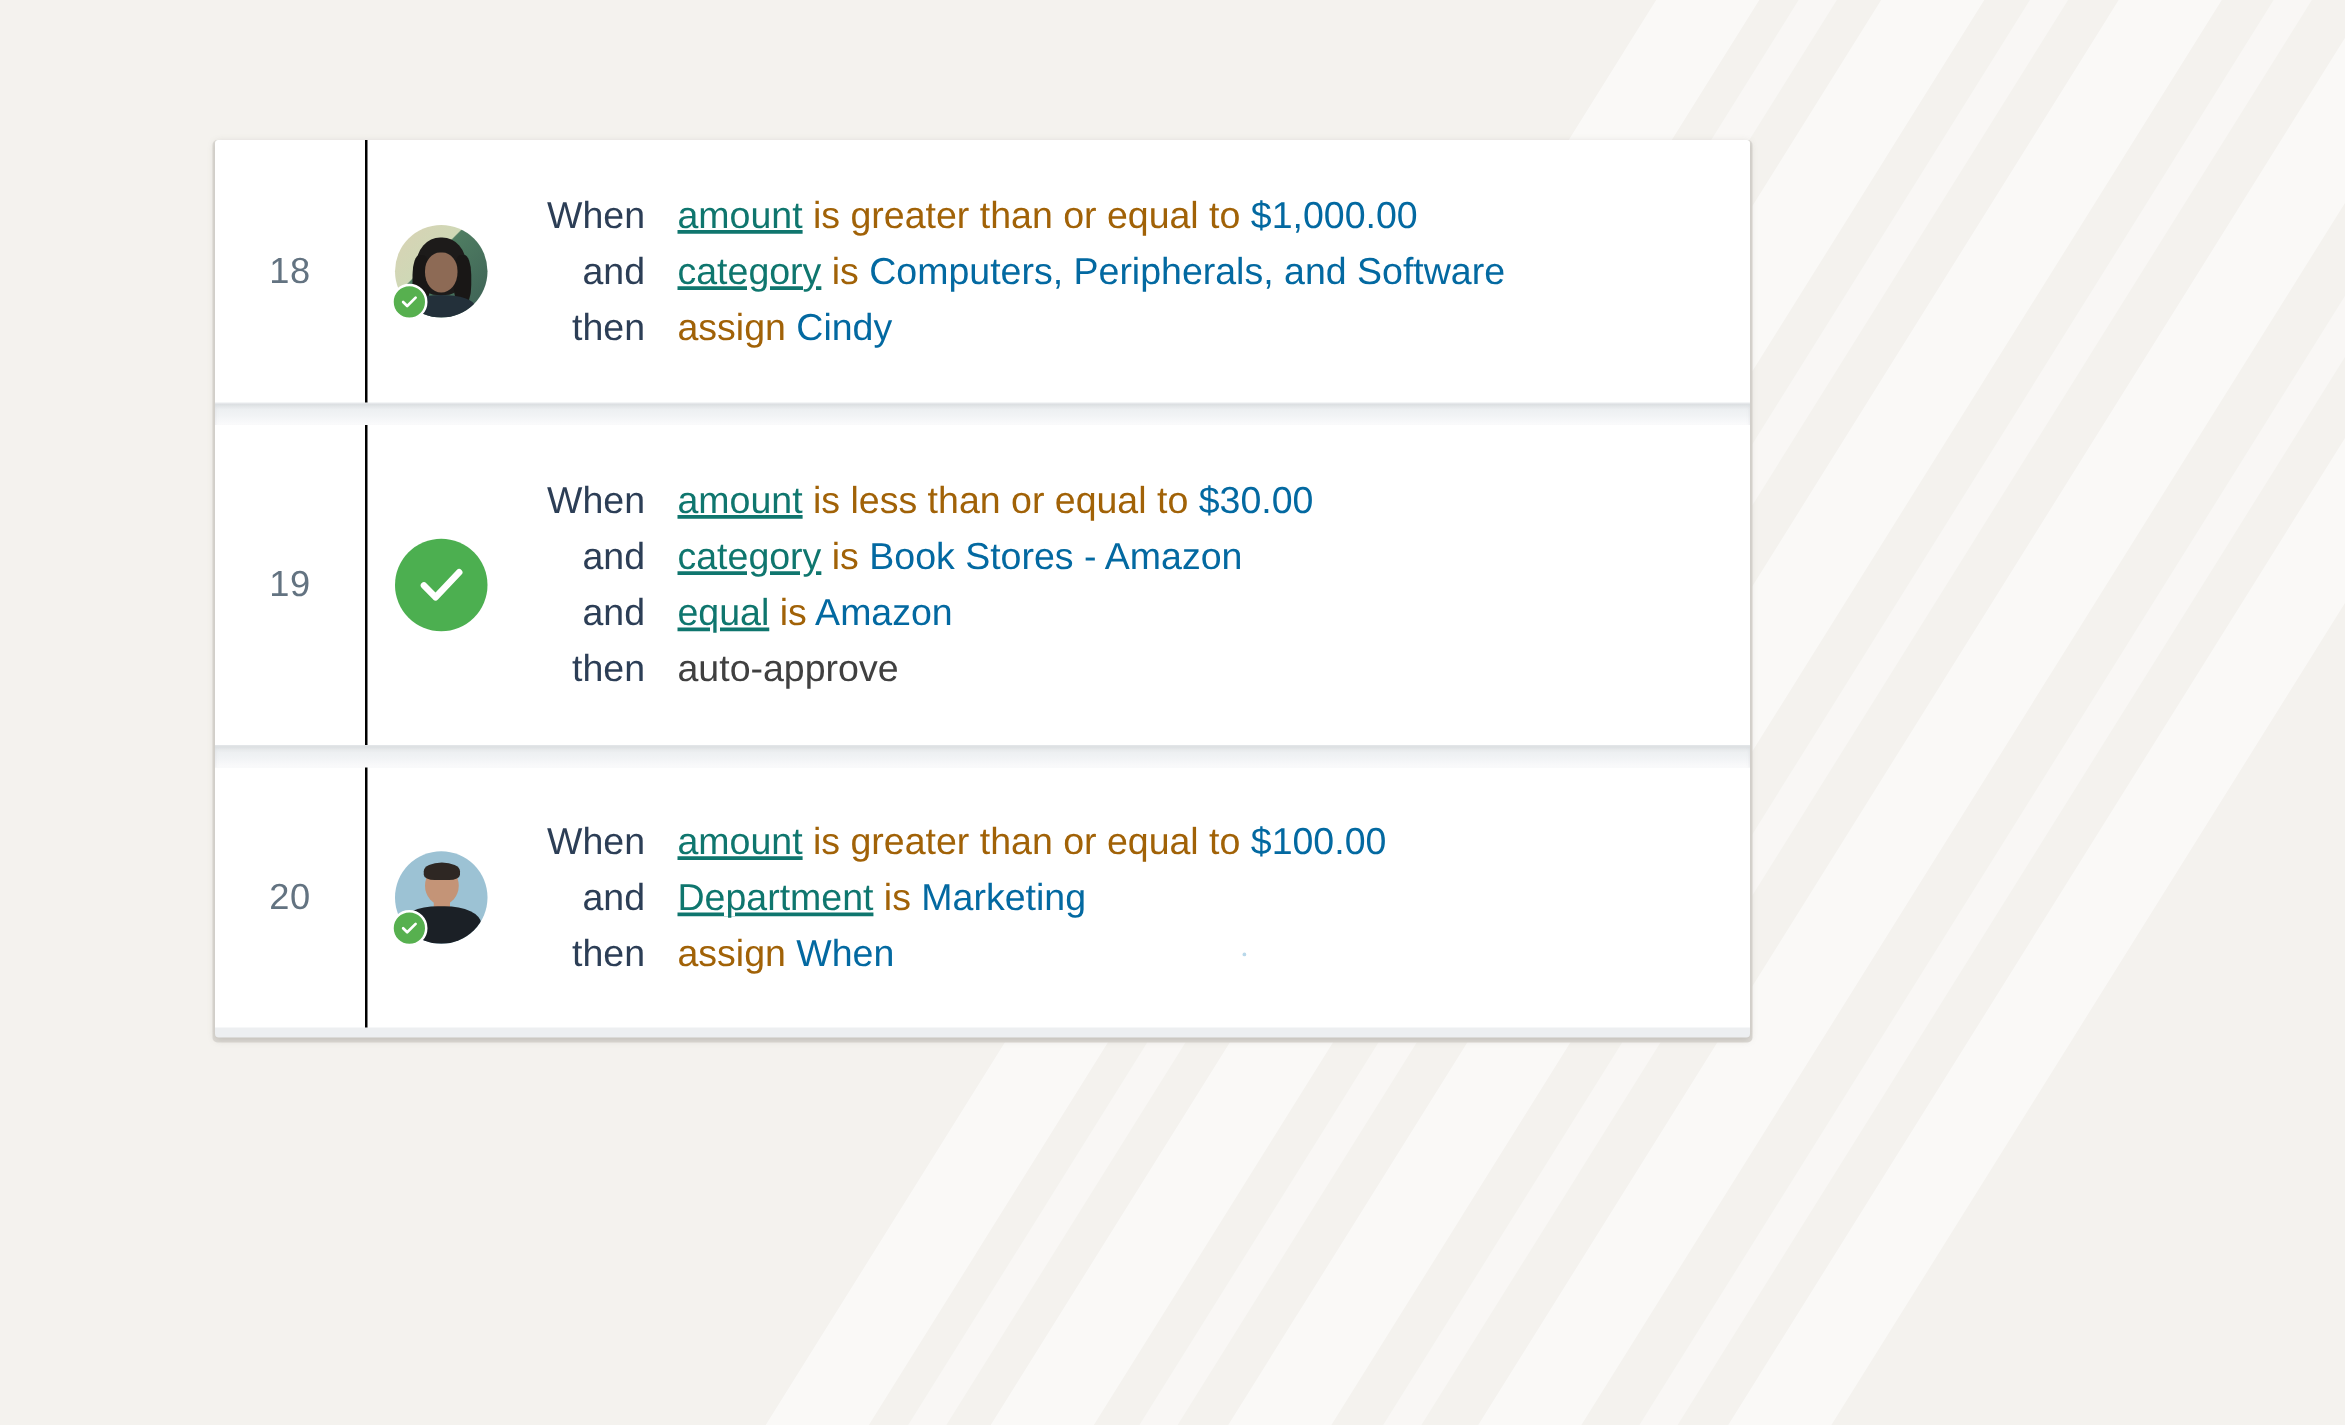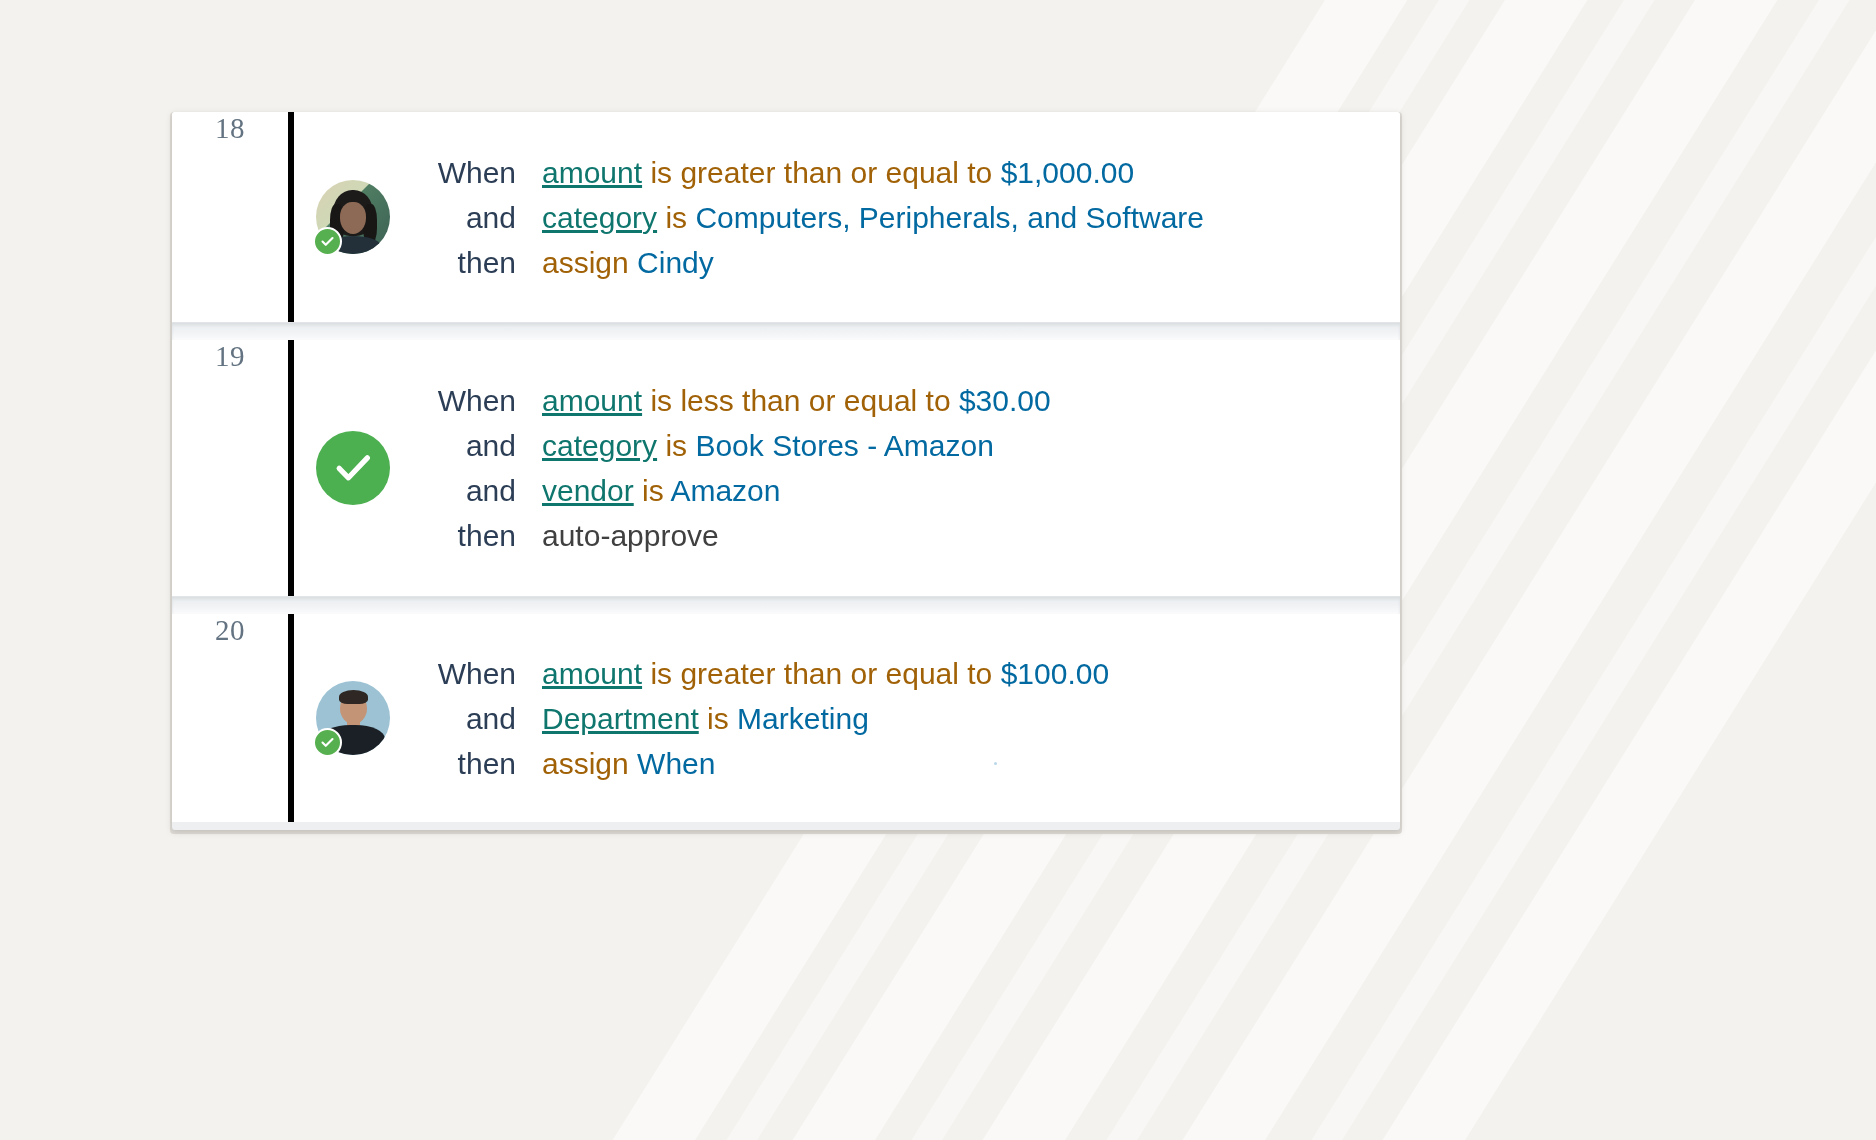--- a/index.html
+++ b/index.html
@@ -73,23 +73,23 @@
     height: 18px;
     background: linear-gradient(180deg,#e9ecee 0%, #f1f3f5 55%, #fbfbfc 100%);
     border-top: 1px solid #e2e5e8;
     box-shadow: inset 0 2px 3px rgba(150,155,160,0.18);
   }
 
   .row-num-cell {
     width: 122px;
     flex: 0 0 122px;
     display: flex;
-    justify-content: center;
-    border-right: 6px solid #000000;
-    font-family: Liberation Serif, serif;
+    align-items: center;
+    justify-content: center;
+    border-right: 2px solid #000000;
   }
   .row-num {
     font-size: 29px;
     color: #637381;
     letter-spacing: 0.5px;
   }
 
   .avatar-cell {
     width: 118px;
     flex: 0 0 118px;
@@ -321,21 +321,21 @@
       <div class="clause">
         <span class="kw">When</span>
         <span class="expr"><span class="field">amount</span><span class="op"> is less than or equal to </span><span class="val">$30.00</span></span>
       </div>
       <div class="clause">
         <span class="kw">and</span>
         <span class="expr"><span class="field">category</span><span class="op"> is </span><span class="val">Book Stores - Amazon</span></span>
       </div>
       <div class="clause">
         <span class="kw">and</span>
-        <span class="expr"><span class="field">vendor</span><span class="op"> is </span><span class="val">Amazon</span></span>
+        <span class="expr"><span class="field">equal</span><span class="op"> is </span><span class="val">Amazon</span></span>
       </div>
       <div class="clause">
         <span class="kw">then</span>
         <span class="expr"><span class="action">auto-approve</span></span>
       </div>
     </div>
   </div>
 
   <div class="row-gap"></div>
 

